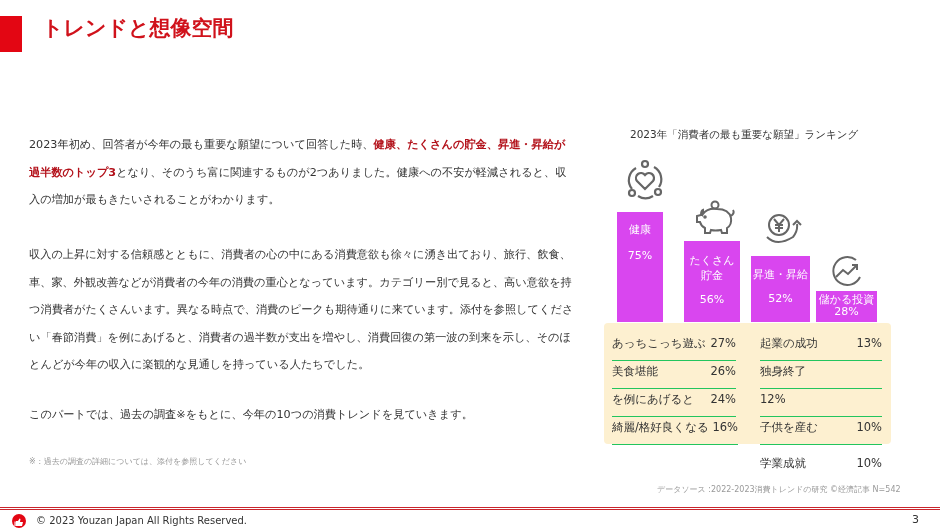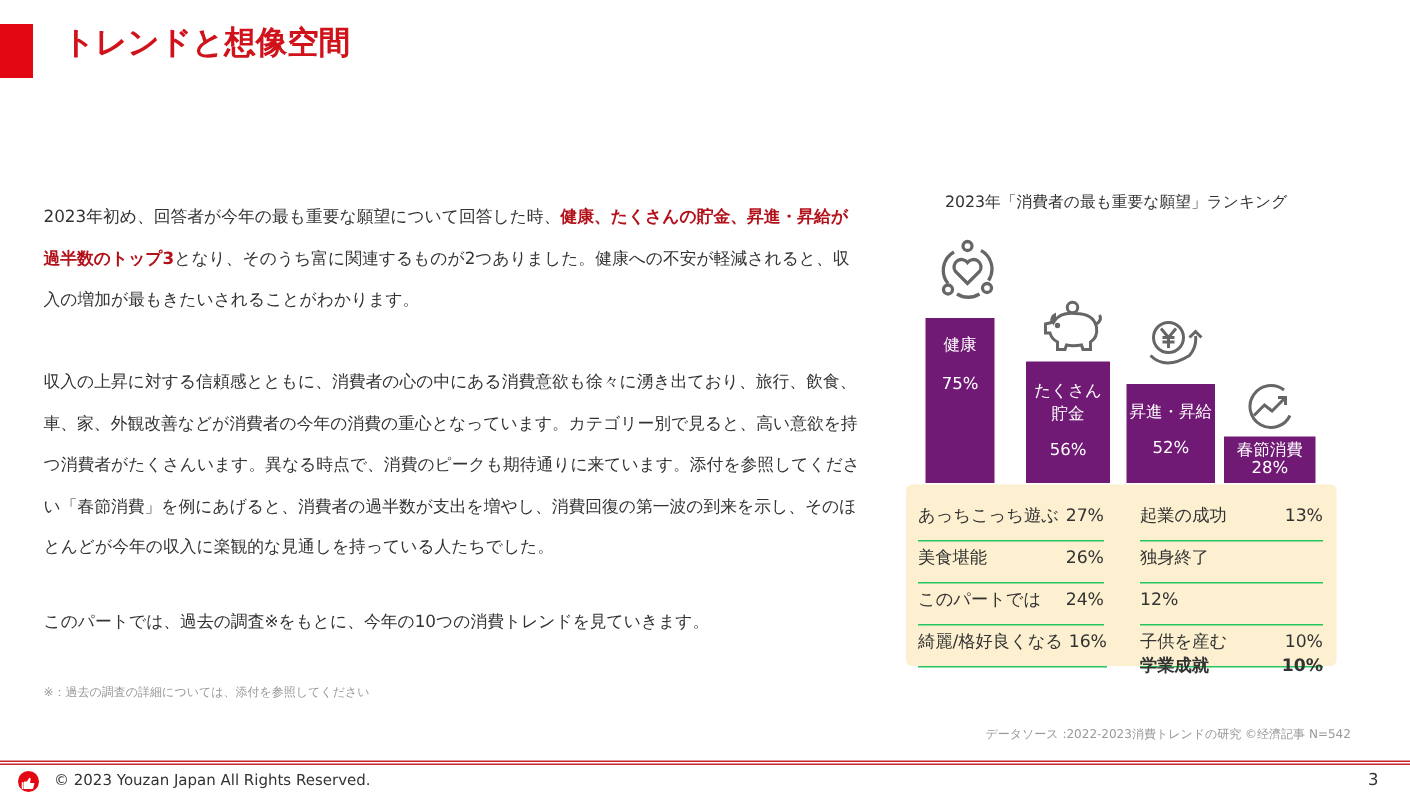--- a/index.html
+++ b/index.html
@@ -4,21 +4,21 @@
 <style>
   * { box-sizing: border-box; margin: 0; padding: 0; }
   html, body { width: 940px; height: 529px; background: #ffffff; overflow: hidden; }
   body { position: relative; font-family: "DejaVu Sans", "Liberation Sans", sans-serif; color: #333; }
   .title-bar { position: absolute; left: 0; top: 16px; width: 22px; height: 36px; background: #e30613; }
   .title { position: absolute; left: 42px; top: 14px; font-size: 21px; font-weight: bold; color: #d0121b; letter-spacing: 0px; }
   .para { position: absolute; left: 29px; font-size: 11.2px; line-height: 27.5px; color: #333; width: 545px; margin-top: 36px; }
   .para .hl { color: #b3111a; font-weight: bold; }
   .note { position: absolute; left: 29px; top: 456px; font-size: 8px; color: #999; }
   .chart-title { position: absolute; left: 630px; top: 128px; font-size: 10.5px; color: #333; }
-  .bar { position: absolute; background: #701a75; color: #fff; text-align: center; font-size: 11px; }
+  .bar { position: absolute; background: #d946ef; color: #fff; text-align: center; font-size: 11px; }
   .bar .lbl { display: block; }
   .icon { position: absolute; }
   .panel { position: absolute; left: 604px; top: 323px; width: 287px; height: 121px; background: #fdf0d0; border-radius: 4px; }
   .row { position: absolute; font-size: 11.5px; color: #333; }
   .row.sep { border-bottom: 1px solid #22c55e; }
   .source { position: absolute; left: 657px; top: 484px; font-size: 8px; color: #999; }
   .footer-line { position: absolute; left: 0; top: 507px; width: 940px; height: 3px; border-top: 1px solid #c9252c; border-bottom: 1px solid #c9252c; }
   .footer-logo { position: absolute; left: 12px; top: 514px; width: 14px; height: 14px; border-radius: 50%; background: #e30613; }
   .copyright { position: absolute; left: 36px; top: 515px; font-size: 10px; color: #333; }
   .page-num { position: absolute; left: 912px; top: 513px; font-size: 11px; color: #333; }
@@ -80,36 +80,36 @@
 </div>
 <div class="bar" style="left:684px;top:241px;width:56px;height:81px;">
   <span class="lbl" style="margin-top:12px;">たくさん貯金</span>
   <span class="lbl" style="margin-top:10px;">56%</span>
 </div>
 <div class="bar" style="left:751px;top:256px;width:59px;height:66px;">
   <span class="lbl" style="margin-top:11px;">昇進・昇給</span>
   <span class="lbl" style="margin-top:10px;">52%</span>
 </div>
 <div class="bar" style="left:816px;top:291px;width:61px;height:31px;line-height:12px;">
-  <span class="lbl" style="margin-top:3px;">春節消費</span>
+  <span class="lbl" style="margin-top:3px;">儲かる投資</span>
   <span class="lbl">28%</span>
 </div>
 
 <div class="panel"></div>
 
 <div class="row sep" style="left:612px;top:336px;width:124px;height:25px;">
   <span>あっちこっち遊ぶ</span>
   <span style="position:absolute;right:0;">27%</span>
 </div>
 <div class="row sep" style="left:612px;top:364px;width:124px;height:25px;">
   <span>美食堪能</span>
   <span style="position:absolute;right:0;">26%</span>
 </div>
 <div class="row sep" style="left:612px;top:392px;width:124px;height:25px;">
-  <span>このパートでは</span>
+  <span>を例にあげると</span>
   <span style="position:absolute;right:0;">24%</span>
 </div>
 <div class="row sep" style="left:612px;top:420px;width:126px;height:25px;">
   <span>綺麗/格好良くなる</span>
   <span style="position:absolute;right:0;">16%</span>
 </div>
 
 <div class="row sep" style="left:760px;top:336px;width:122px;height:25px;">
   <span>起業の成功</span>
   <span style="position:absolute;right:0;">13%</span>
@@ -119,21 +119,21 @@
   <span style="position:absolute;right:0;"></span>
 </div>
 <div class="row sep" style="left:760px;top:392px;width:122px;height:25px;">
   <span>12%</span>
   <span style="position:absolute;right:0;"></span>
 </div>
 <div class="row sep" style="left:760px;top:420px;width:122px;height:25px;">
   <span>子供を産む</span>
   <span style="position:absolute;right:0;">10%</span>
 </div>
-<div class="row" style="left:760px;top:436px;width:122px;height:25px;font-weight:bold;">
+<div class="row" style="left:760px;top:456px;width:122px;height:25px;">
   <span>学業成就</span>
   <span style="position:absolute;right:0;">10%</span>
 </div>
 
 <div class="source">データソース :2022-2023消費トレンドの研究 ©经濟記事 N=542</div>
 
 <div class="footer-line"></div>
 <div class="footer-logo">
   <svg width="14" height="14" viewBox="0 0 14 14">
       <path d="M4 6 L4 11 L10 11 L11 7 L8 7 L8.5 4 L7.5 3.5 L6 6 Z" fill="#fff"></path>

